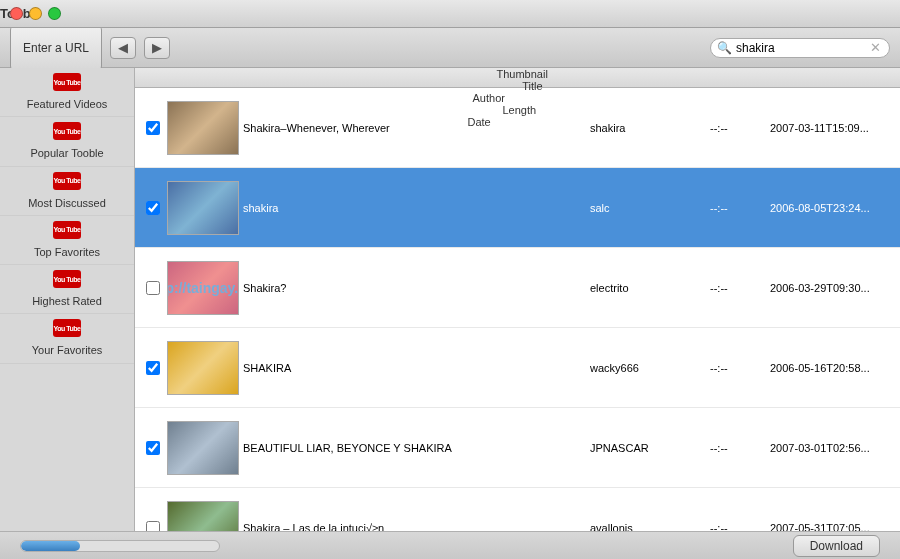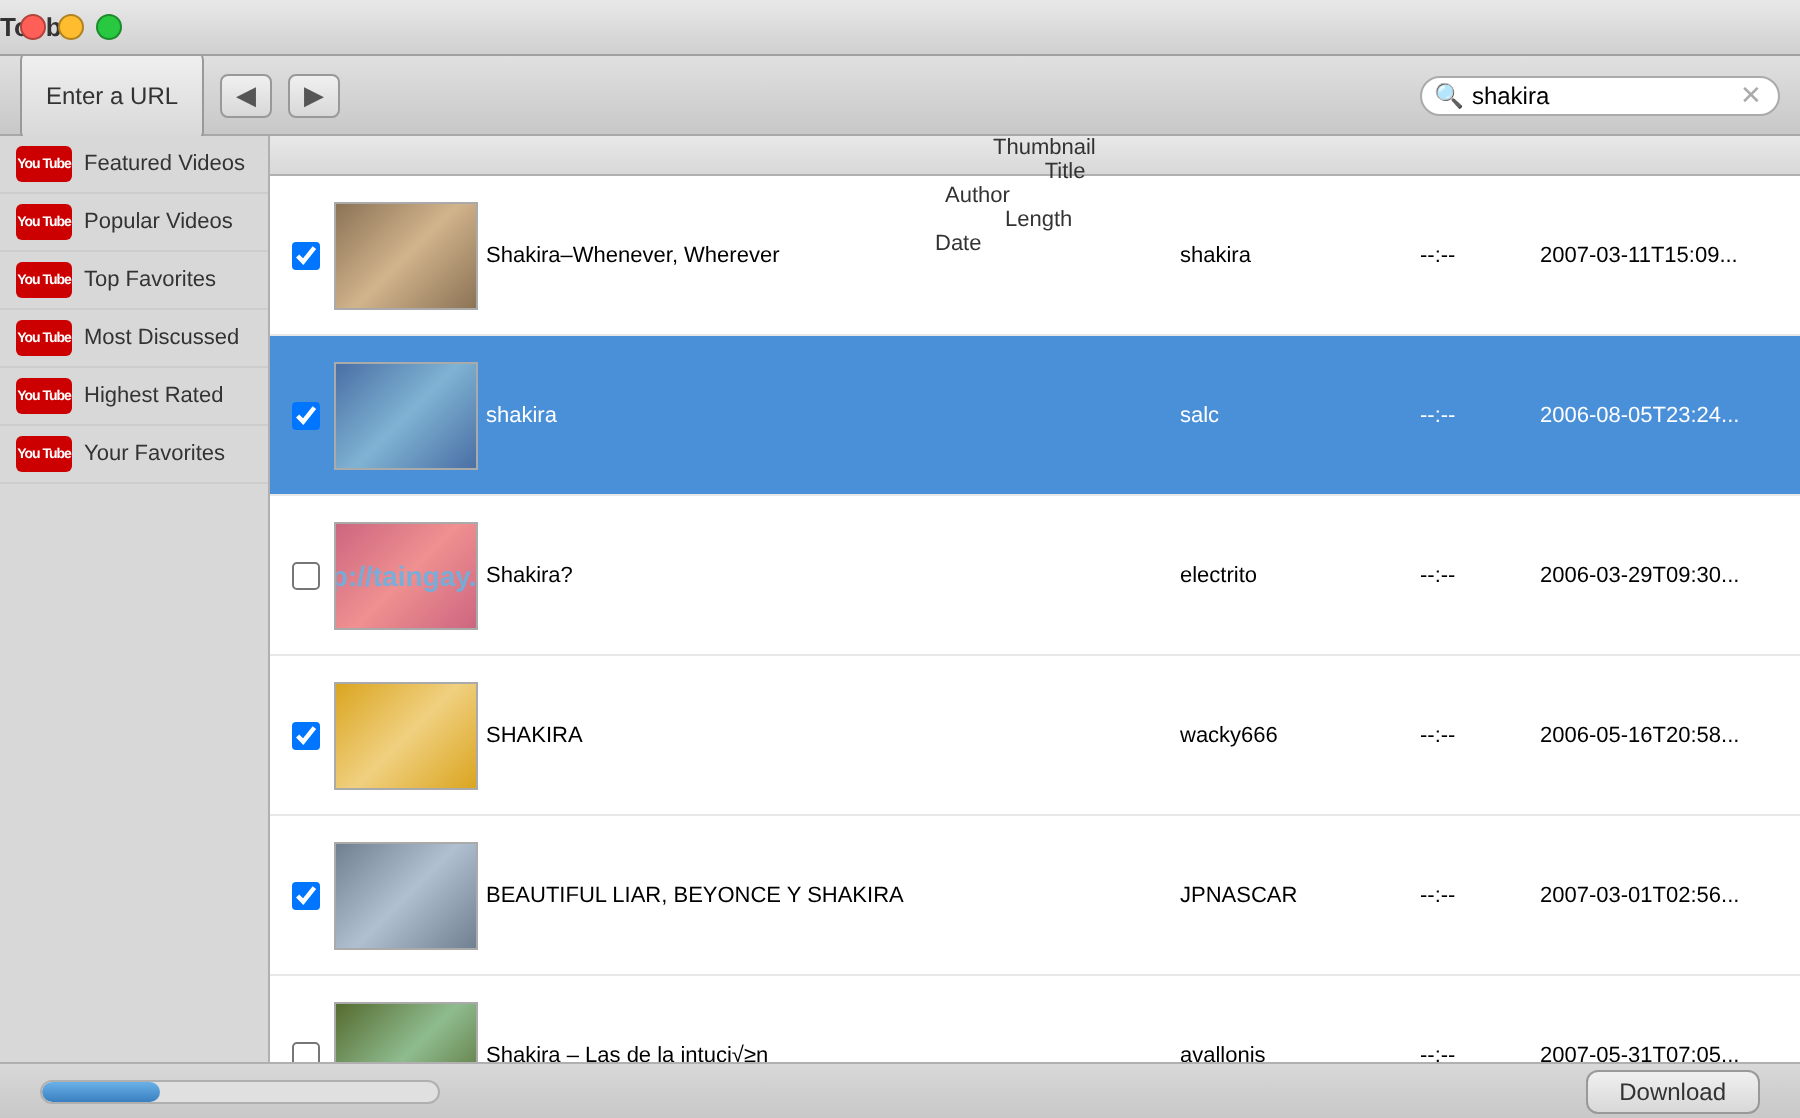--- a/index.html
+++ b/index.html
@@ -112,20 +112,21 @@
       overflow-y: auto;
       flex-shrink: 0;
     }
     .sidebar-item {
       display: flex;
       align-items: center;
       padding: 5px 8px;
       cursor: pointer;
       gap: 6px;
       border-bottom: 1px solid rgba(0,0,0,0.05);
+      flex-direction: column;
     }
     .yt-logo {
       width: 28px; height: 18px;
       background: #cc0000;
       border-radius: 3px;
       display: flex;
       align-items: center;
       justify-content: center;
       flex-shrink: 0;
       position: relative;
@@ -336,33 +337,33 @@
   <div class="sidebar-item">
         <div class="yt-logo">
           <span>You Tube</span>
         </div>
         <span class="sidebar-label">Featured Videos</span>
       </div>
       <div class="sidebar-item">
         <div class="yt-logo">
           <span>You Tube</span>
         </div>
-        <span class="sidebar-label">Popular Videos</span>
+        <span class="sidebar-label">Popular Tooble</span>
       </div>
       <div class="sidebar-item">
         <div class="yt-logo">
           <span>You Tube</span>
         </div>
+        <span class="sidebar-label">Most Discussed</span>
+      </div>
+      <div class="sidebar-item">
+        <div class="yt-logo">
+          <span>You Tube</span>
+        </div>
         <span class="sidebar-label">Top Favorites</span>
-      </div>
-      <div class="sidebar-item">
-        <div class="yt-logo">
-          <span>You Tube</span>
-        </div>
-        <span class="sidebar-label">Most Discussed</span>
       </div>
       <div class="sidebar-item">
         <div class="yt-logo">
           <span>You Tube</span>
         </div>
         <span class="sidebar-label">Highest Rated</span>
       </div>
       <div class="sidebar-item">
         <div class="yt-logo">
           <span>You Tube</span>

